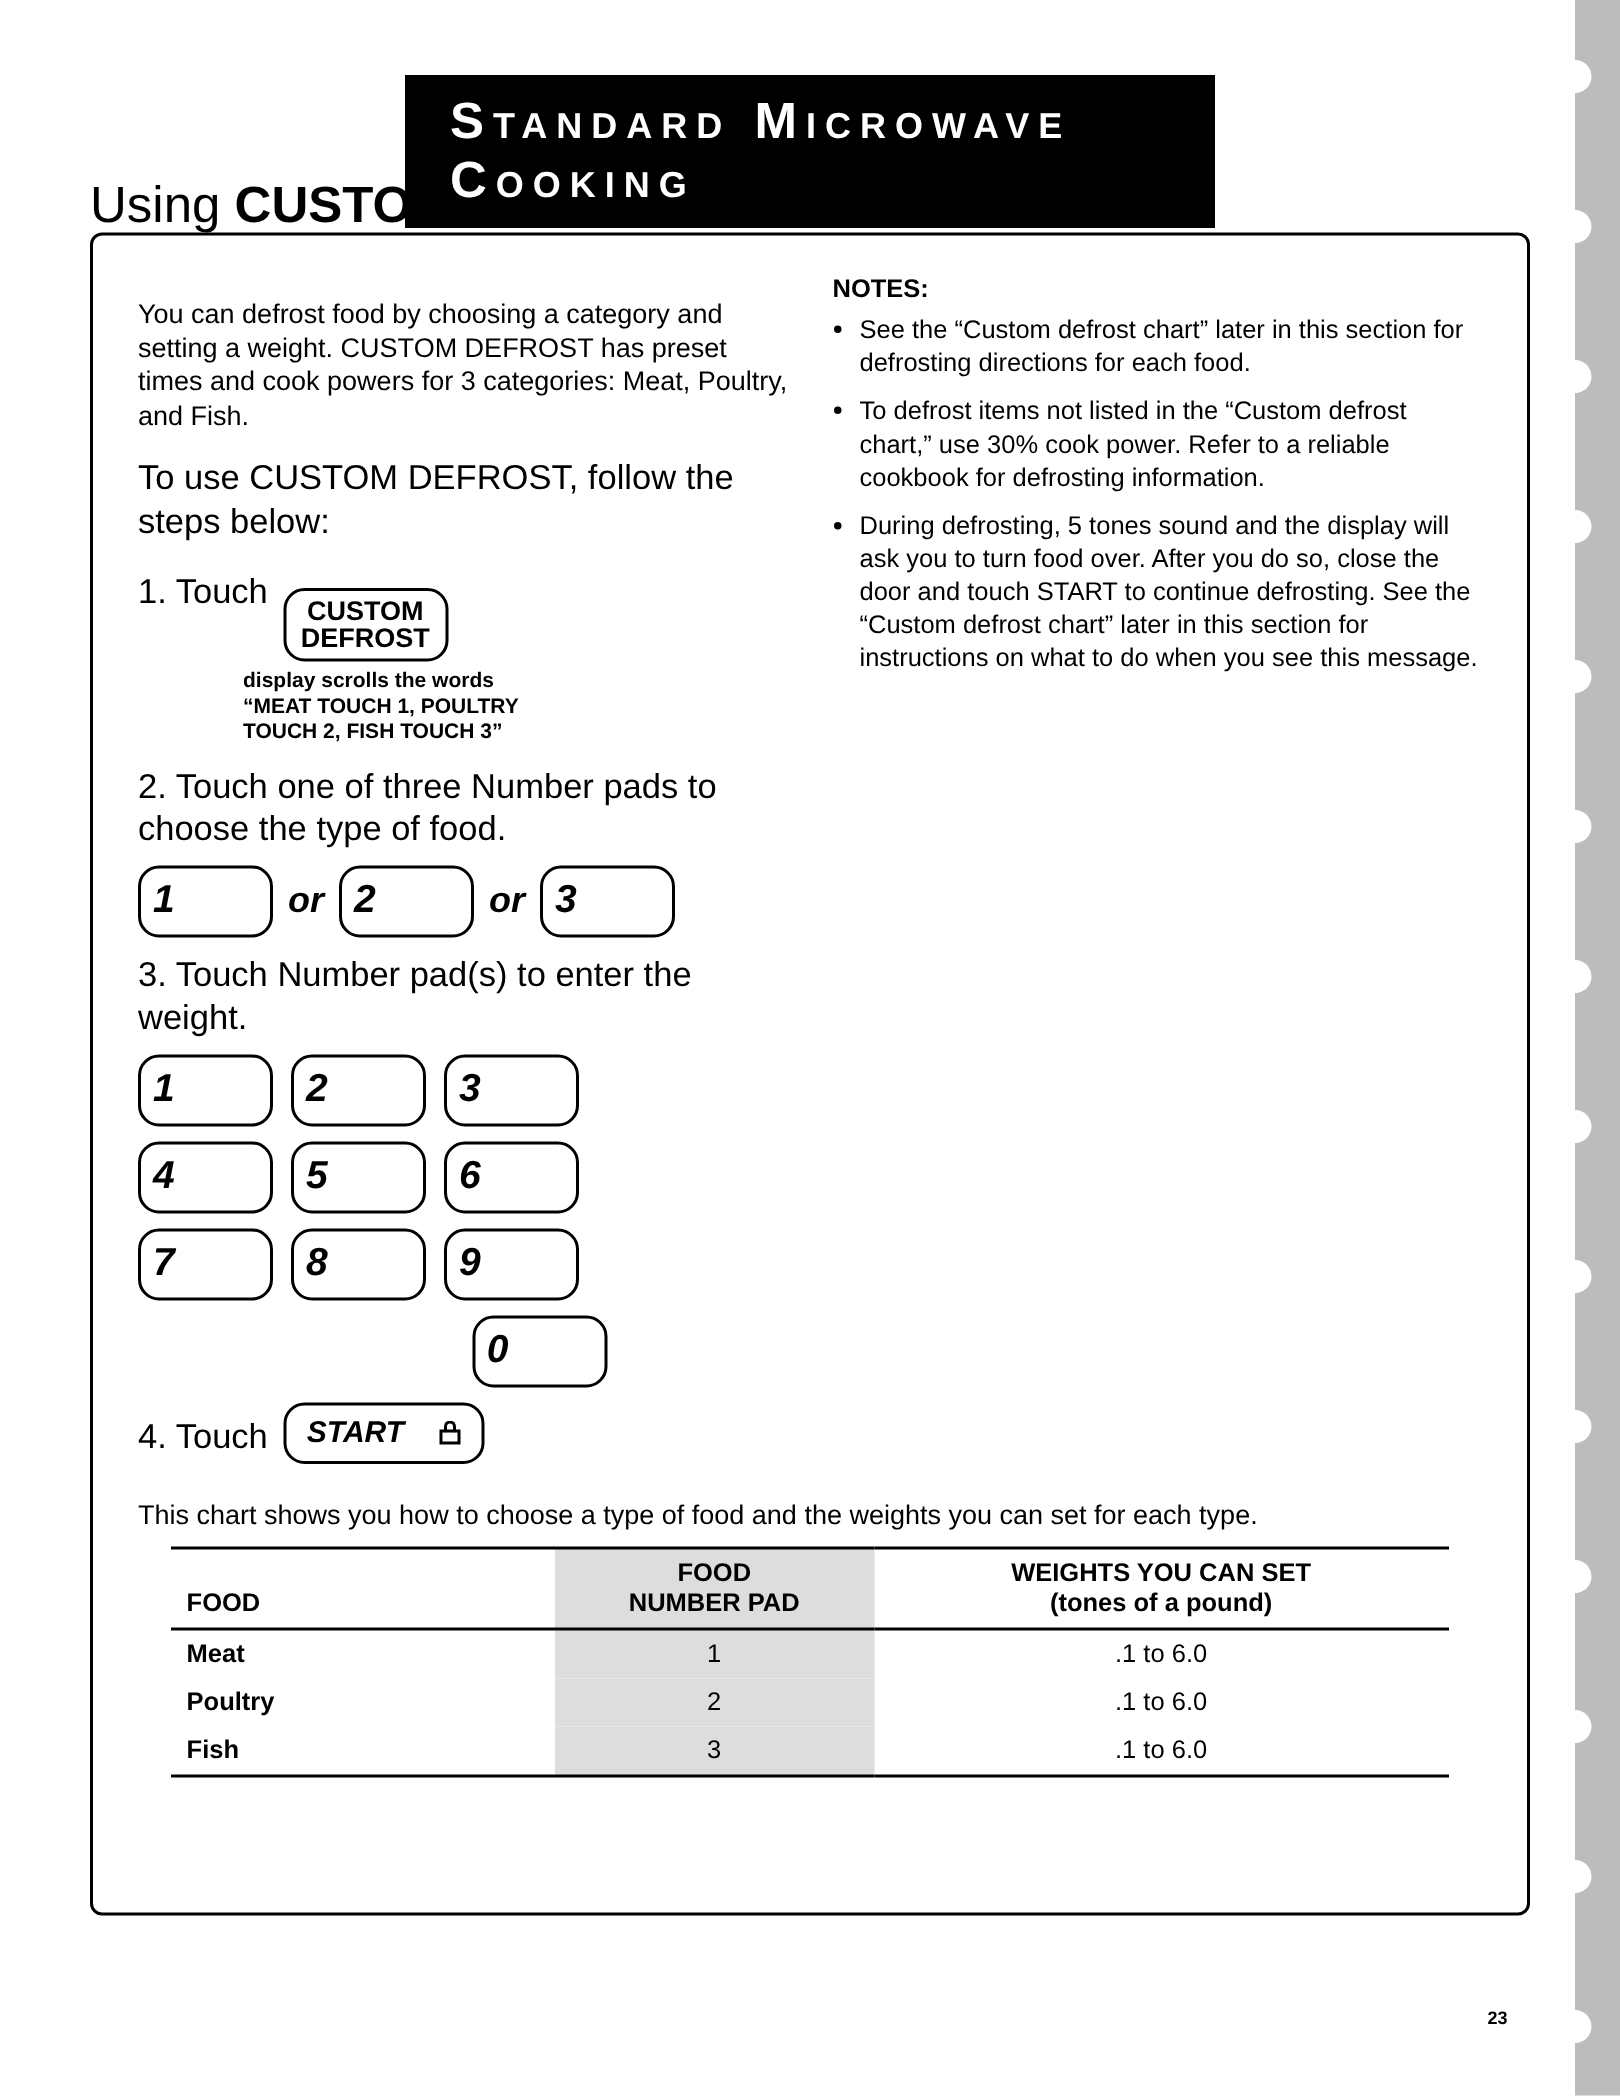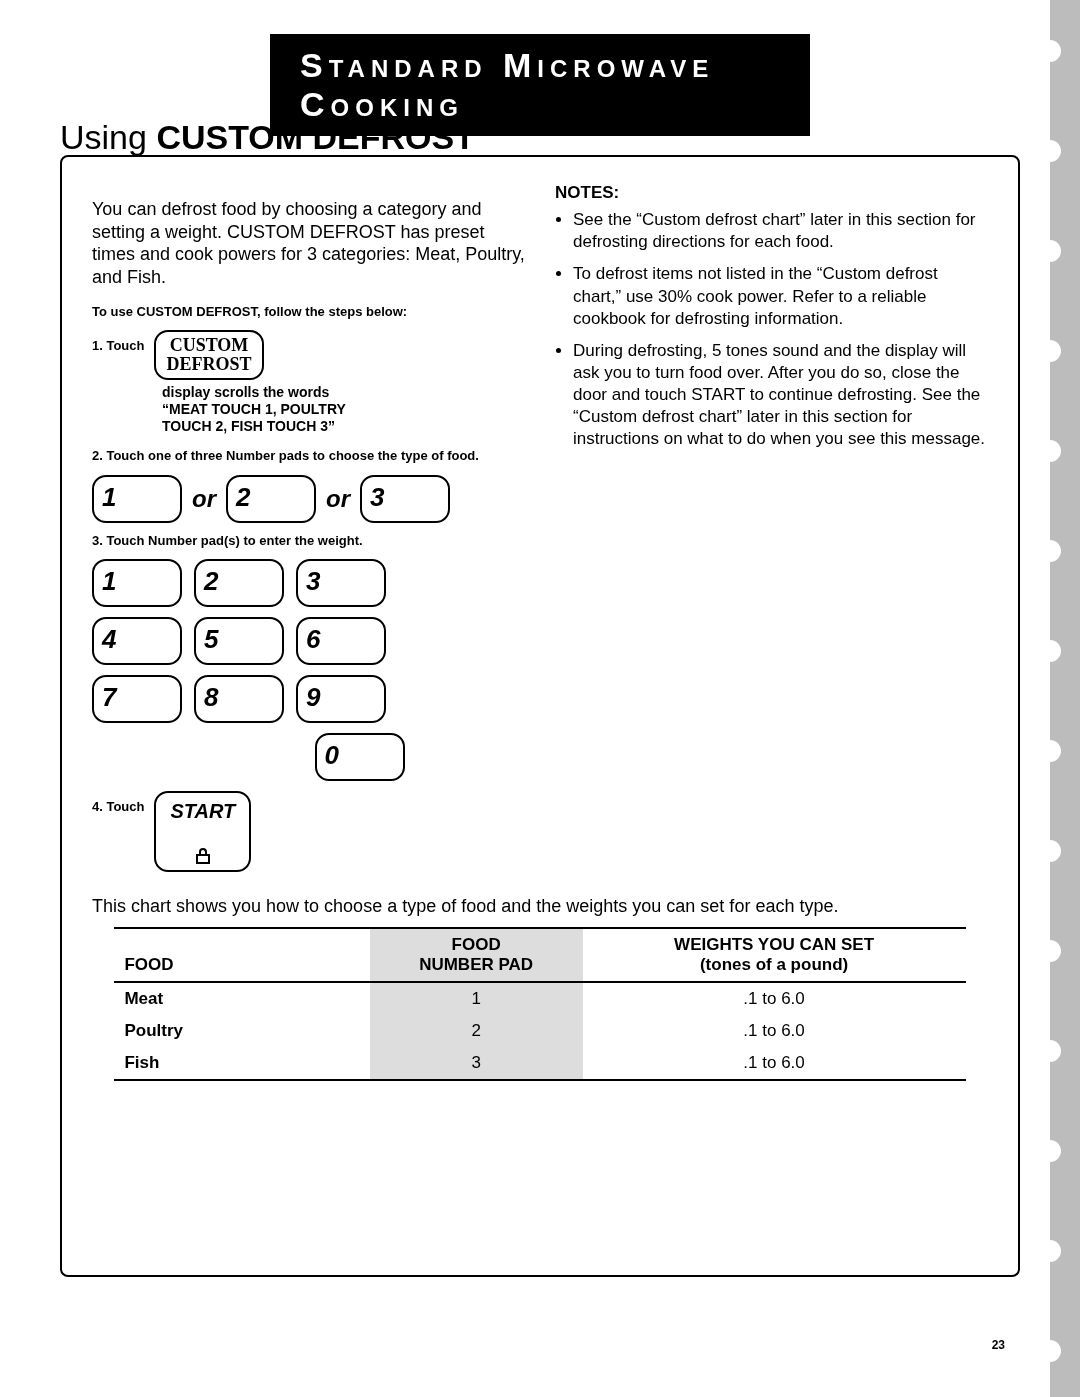--- a/index.html
+++ b/index.html
@@ -14,21 +14,21 @@
   }
   .page {
     width: 1080px;
     height: 1397px;
     position: relative;
     box-sizing: border-box;
     padding: 30px 40px 30px 50px;
   }
   .banner {
     position: absolute;
-    top: 34px;
+    top: 50px;
     left: 50%;
     transform: translateX(-50%);
     background: #000;
     color: #fff;
     padding: 12px 30px;
     font-size: 34px;
     letter-spacing: 6px;
     font-family: "Arial Narrow", Arial, sans-serif;
     font-weight: bold;
     font-variant: small-caps;
@@ -54,32 +54,33 @@
     border-radius: 8px;
     padding: 25px 30px;
     box-sizing: border-box;
   }
   .columns {
     display: flex;
     gap: 30px;
   }
   .col { flex: 1; font-size: 18px; line-height: 1.25; }
   .col p { margin: 16px 0 10px 0; }
-  .step-head { font-weight: bold; font-size: 13px; margin: 8px 0 4px 0;}
+  .step-head { font-weight: normal; font-size: 23px; margin: 8px 0 4px 0;}
   .step-line { display:flex; align-items:flex-start; gap:10px; margin:4px 0;}
   .btn-box {
     display: inline-block;
     border: 2.5px solid #000;
     border-radius: 14px;
     padding: 4px 10px;
     font-weight: bold;
     text-align: center;
     line-height: 1.05;
     font-size: 18px;
-    font-family: Liberation Serif, serif;
+    font-family: Liberation Sans, sans-serif;
+    margin-top: 20px;
   }
   .display-scroll {
     font-size: 14px;
     font-weight: bold;
     margin-left: 70px;
     margin-top: 2px;
     line-height:1.2;
   }
   .keyrow { display:flex; align-items:center; gap:10px; margin:6px 0;}
   .key {
@@ -104,21 +105,20 @@
   .start-btn {
     border: 2.5px solid #000;
     border-radius: 14px;
     padding: 6px 14px 6px 14px;
     font-weight:bold;
     font-style:italic;
     font-size:20px;
     display:inline-flex;
     align-items:center;
     gap:24px;
-    flex-direction:column;
   }
   .lock-icon {
     width:14px;height:16px;display:inline-block;position:relative;
   }
   .lock-icon::before{
     content:"";position:absolute;top:6px;left:0;width:14px;height:10px;border:2px solid #000;box-sizing:border-box;
   }
   .lock-icon::after{
     content:"";position:absolute;top:0;left:3px;width:8px;height:8px;border:2px solid #000;border-bottom:none;border-radius:6px 6px 0 0;box-sizing:border-box;
   }

